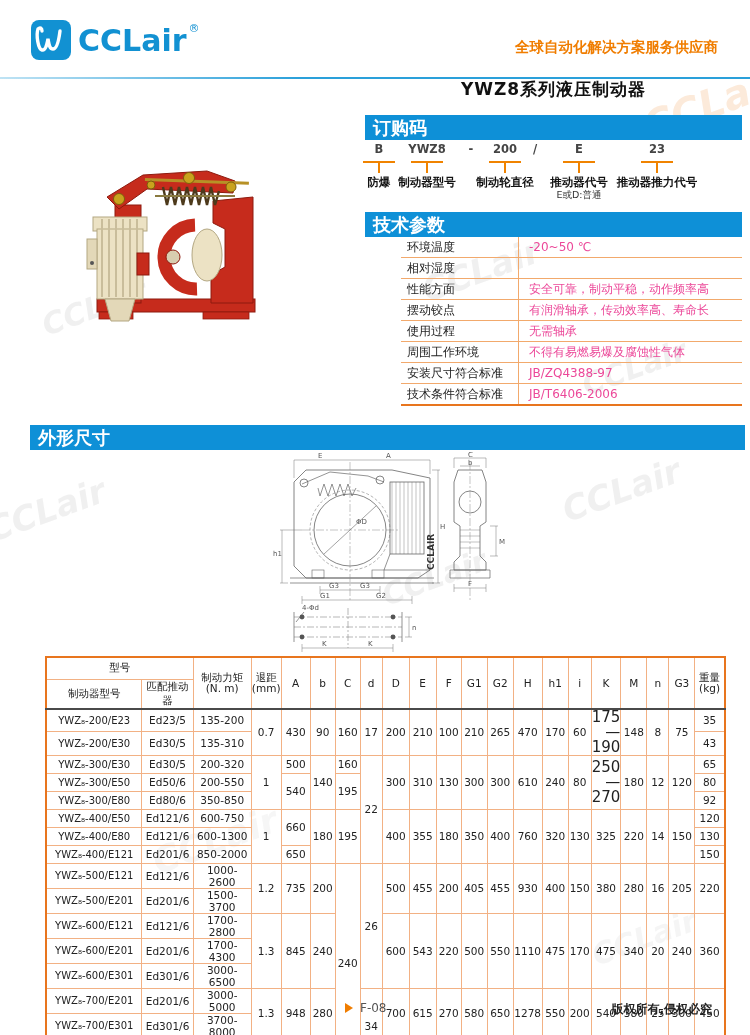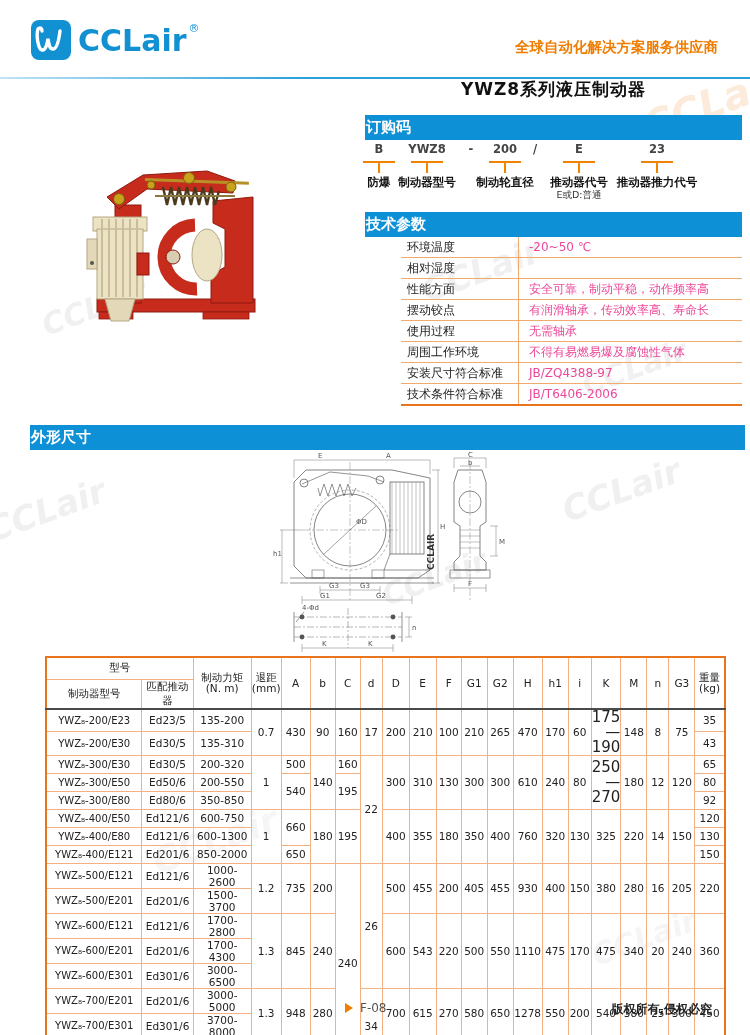--- a/index.html
+++ b/index.html
@@ -10,22 +10,22 @@
   .logo-box{width:42px;height:42px;}
   .brand-text{font-size:30px;font-weight:bold;color:#1291d2;letter-spacing:0;margin-left:6px;font-style:normal;}
   .reg{font-size:11px;color:#1291d2;vertical-align:top;position:relative;top:-12px;left:2px;}
   .slogan{position:absolute;right:32px;top:38px;font-size:14.5px;font-weight:bold;color:#f07d00;}
   .hairline{position:absolute;left:0;top:77px;width:750px;height:2px;
             background:linear-gradient(90deg,#bfe3f4,#2aa0da 40%,#2aa0da);}
   
   .page-title{position:absolute;left:365px;top:78px;width:377px;text-align:center;
               font-size:17px;font-weight:bold;color:#111;letter-spacing:1px;}
   
-  .secbar{position:absolute;height:25px;background:#0e90d7;color:#fff;font-size:15px;
-          font-weight:bold;line-height:25px;padding-left:1px;box-sizing:border-box;}
+  .secbar{position:absolute;height:25px;background:#0e90d7;color:#fff;font-size:18px;
+          font-weight:bold;line-height:25px;padding-left:8px;box-sizing:border-box;}
   .bar-order{left:365px;top:115px;width:377px;}
   .bar-tech{left:365px;top:212px;width:377px;}
   .bar-outline{left:30px;top:425px;width:715px;}
   
   .oc-area{position:absolute;left:365px;top:140px;width:377px;height:62px;}
   .oc-code{position:absolute;top:2px;width:90px;text-align:center;font-size:11.5px;
            font-weight:bold;color:#444;}
   .oc-hbar{position:absolute;top:21px;width:32px;height:2px;background:#f08300;}
   .oc-vbar{position:absolute;top:21px;width:2px;height:12px;background:#f08300;}
   .oc-label{position:absolute;top:35px;width:120px;text-align:center;font-size:11.5px;

